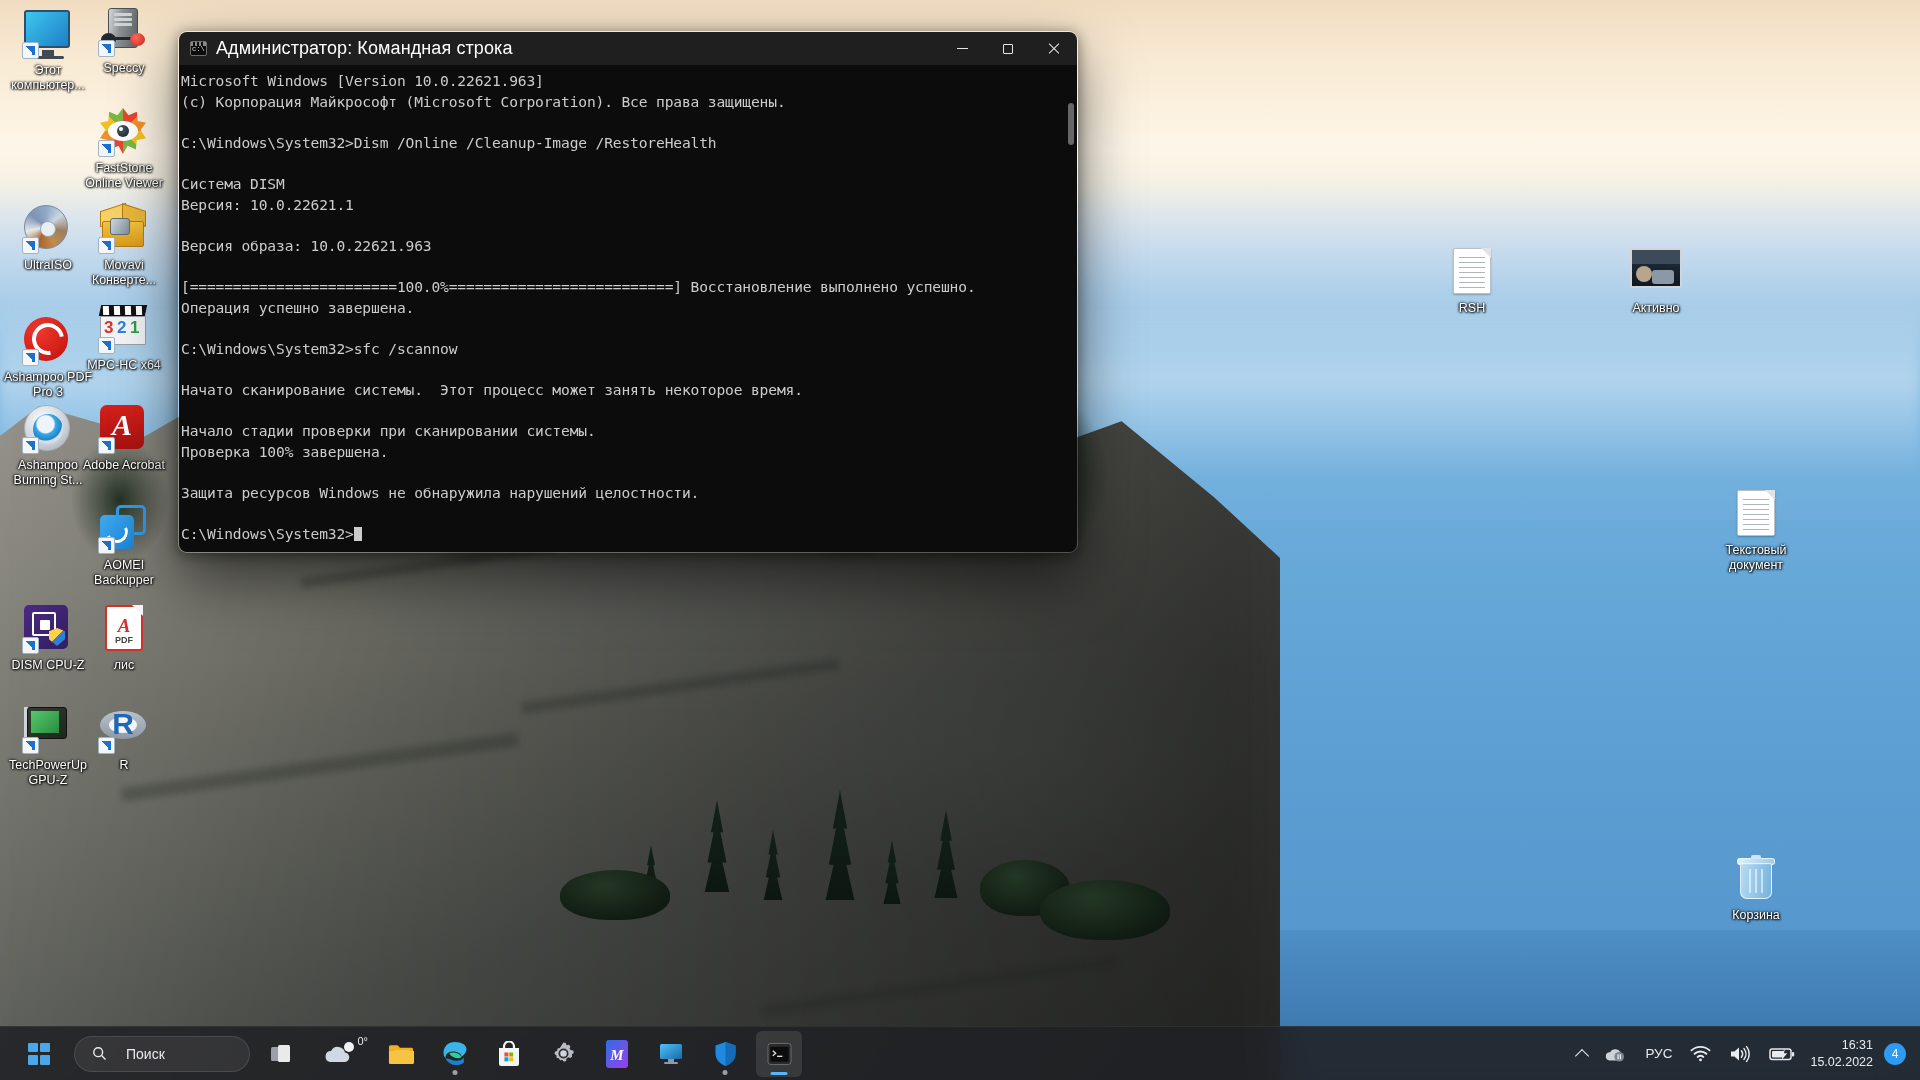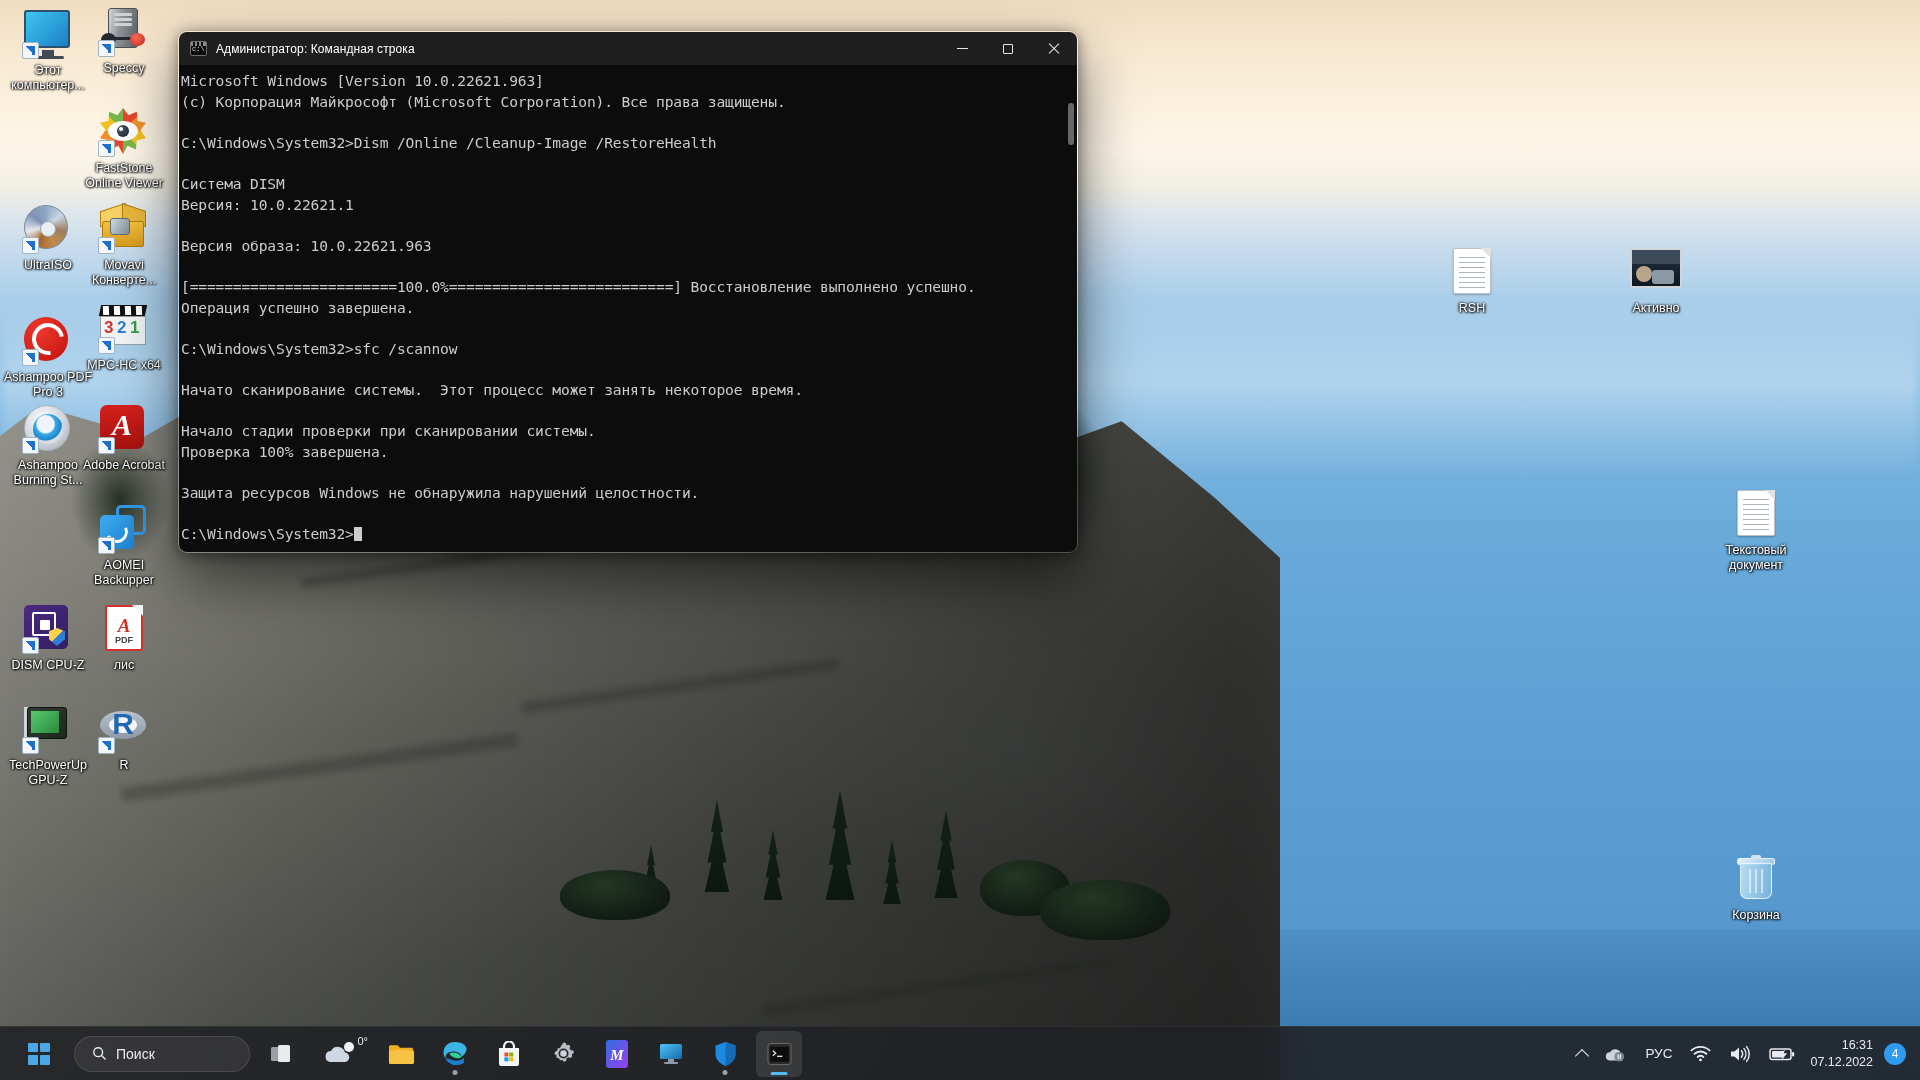--- a/index.html
+++ b/index.html
@@ -248,21 +248,21 @@
   .cmd-title-icon::before {
     content: ""; position: absolute; left: 0; right: 0; top: 0; height: 4px;
     background: linear-gradient(to right,#8a8a8a 0 2px, transparent 2px 4px, #8a8a8a 4px 6px,
       transparent 6px 8px, #8a8a8a 8px 10px, transparent 10px 12px, #8a8a8a 12px 15px);
   }
   .cmd-title-icon::after {
     content: "c:\\"; position: absolute; left: 1px; top: 3px;
     font: 7px "Liberation Mono", monospace; color: #dcdcdc;
   }
   #cmd-title-text {
-    margin-left: 9px; font-size: 12px; color: #ffffff; letter-spacing: .1px;
+    margin-left: 9px; font-size: 18px; color: #ffffff; letter-spacing: .1px;
   }
   .win-controls { position: absolute; right: 0; top: 0; height: 33px; display: flex; }
   .win-btn {
     width: 46px; height: 33px; display: flex; align-items: center; justify-content: center;
   }
   .wb-min { width: 11px; height: 1px; background: #e6e6e6; }
   .wb-max { width: 10px; height: 10px; border: 1px solid #e6e6e6; border-radius: 1px; }
   .wb-close { position: relative; width: 12px; height: 12px; }
   .wb-close::before, .wb-close::after {
     content: ""; position: absolute; left: -1px; top: 5px; width: 14px; height: 1px; background: #e6e6e6;
@@ -308,21 +308,21 @@
     position: absolute; bottom: 2px; left: 50%; transform: translateX(-50%);
     width: 5px; height: 5px; border-radius: 50%; background: #9aa0a6;
   }
   .tb-bar {
     position: absolute; bottom: 2px; left: 50%; transform: translateX(-50%);
     width: 17px; height: 3px; border-radius: 2px; background: #57b8f5;
   }
   #search-pill {
     height: 36px; min-width: 176px; border-radius: 18px;
     background: rgba(255,255,255,.07); border: 1px solid rgba(255,255,255,.10);
-    display: flex; align-items: center; gap: 9px; padding: 0 20px 0 17px;
+    display: flex; align-items: center; gap: 19px; padding: 0 20px 0 17px;
     margin-left: 8px; margin-right: 4px;
   }
   #search-pill span { font-size: 14px; color: #e8eaed; }
 
   
   .start-logo { width: 22px; height: 22px; display: grid; grid-template-columns: 1fr 1fr;
     grid-template-rows: 1fr 1fr; gap: 2.5px; }
   .start-logo i { background: #4ca7e8; border-radius: 1px; display: block; }
 
   
@@ -775,17 +775,17 @@
     <div class="tray-item">
       <svg width="26" height="16" viewBox="0 0 26 16">
         <rect x="1" y="3" width="21" height="10.5" rx="2.2" fill="none" stroke="#e8eaed" stroke-width="1.5"></rect>
         <rect x="23" y="6" width="2.2" height="4.6" rx="1" fill="#e8eaed"></rect>
         <rect x="3" y="5" width="12" height="6.5" rx="1" fill="#e8eaed"></rect>
         <path d="M16 3 l-5 6 h3.2 l-1.5 4.8 l5.6-6.6 h-3.4 z" fill="#e8eaed"></path>
       </svg>
     </div>
     <div id="clock">
       <div>16:31</div>
-      <div>07.12.2022</div>
+      <div>15.02.2022</div>
     </div>
     <div id="notif-badge">4</div>
   </div>
 </div>
 
 </body></html>

